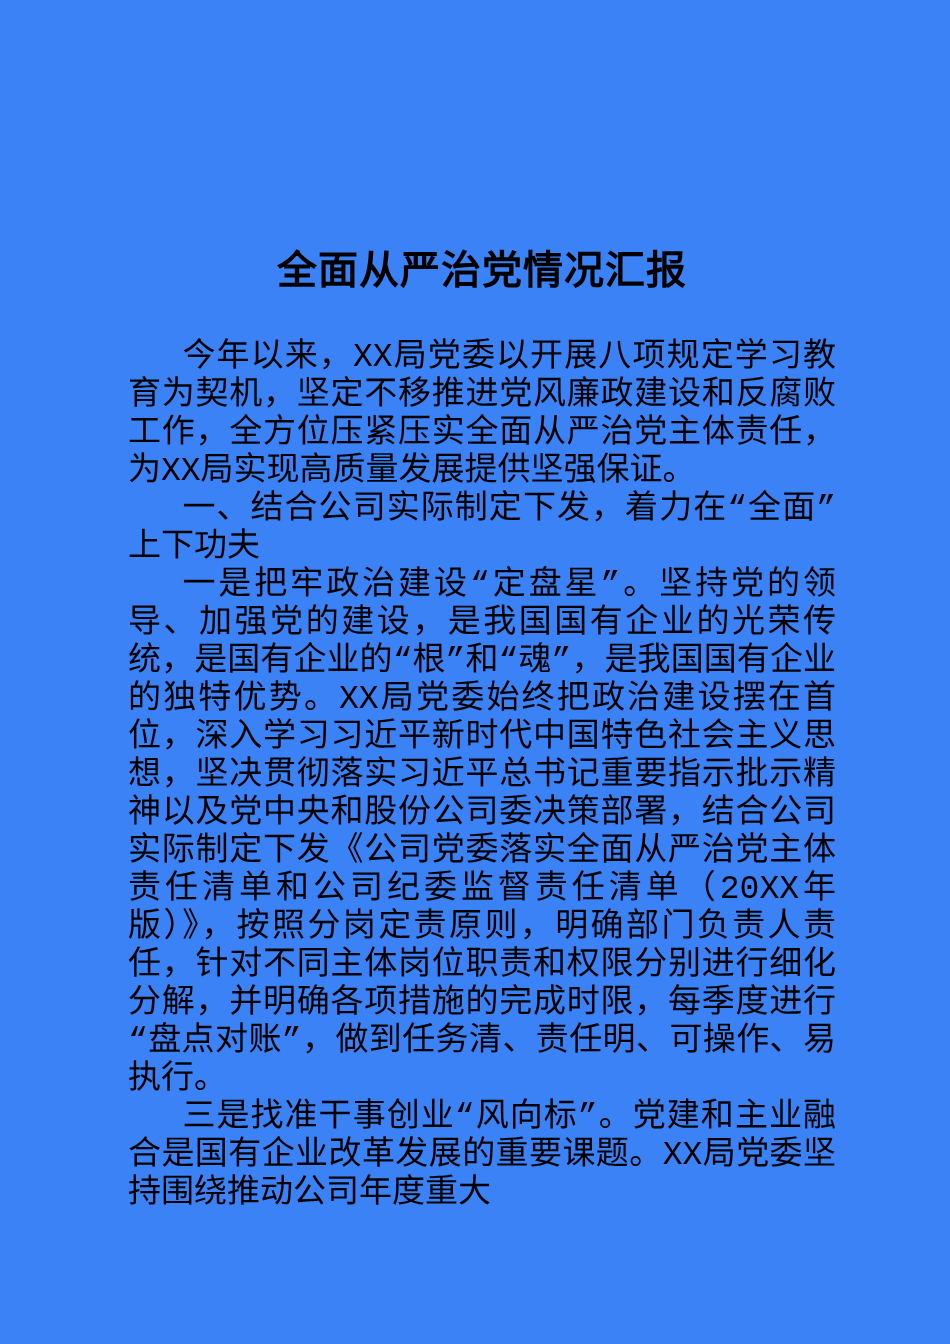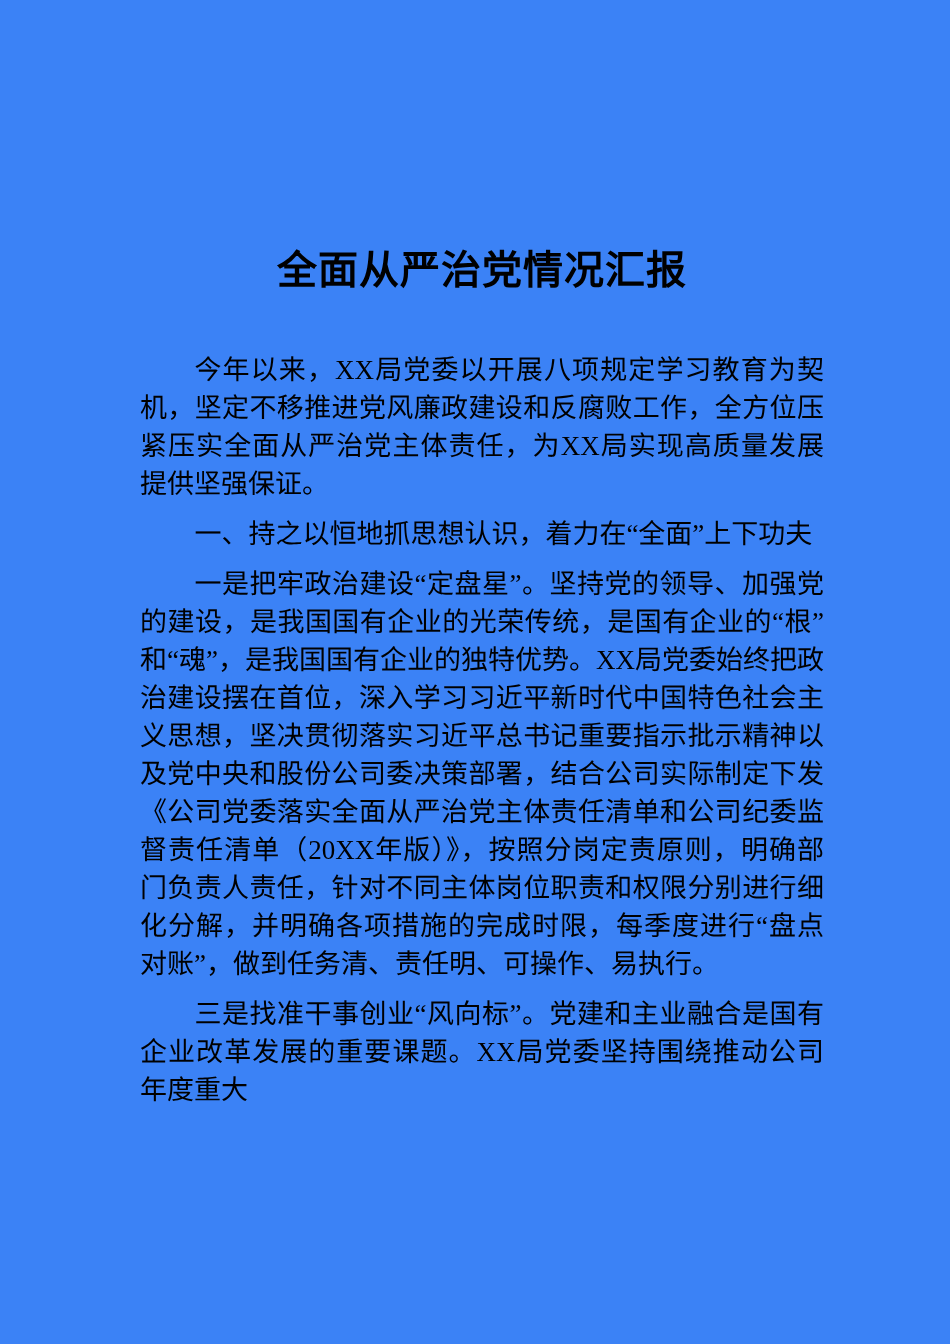--- a/index.html
+++ b/index.html
@@ -36,46 +36,46 @@
     margin: 0;
     padding-top: 248px;
     white-space: nowrap;
   }
 
   .para-block {
     padding-top: 47px;
   }
 
   p.para {
-    font-family: Liberation Serif, serif;
-    font-size: 27px;
+    font-family: Liberation Mono, monospace;
+    font-size: 33px;
     line-height: 38px;
     color: #000000;
-    margin: 12px;
+    margin: 0;
     text-align: justify;
     text-justify: inter-ideograph;
     text-indent: 54.4px;
     letter-spacing: 0px;
     word-break: break-all;
   }
 </style>
 </head>
 <body>
 
 <div class="page">
 
   <div class="doc-body">
 
     <h1 class="doc-title">全面从严治党情况汇报</h1>
 
     <div class="para-block">
 
       <p class="para">今年以来，XX局党委以开展八项规定学习教育为契机，坚定不移推进党风廉政建设和反腐败工作，全方位压紧压实全面从严治党主体责任，为XX局实现高质量发展提供坚强保证。</p>
 
-      <p class="para">一、持之以恒地抓思想认识，着力在“全面”上下功夫</p>
+      <p class="para">一、结合公司实际制定下发，着力在“全面”上下功夫</p>
 
       <p class="para">一是把牢政治建设“定盘星”。坚持党的领导、加强党的建设，是我国国有企业的光荣传统，是国有企业的“根”和“魂”，是我国国有企业的独特优势。XX局党委始终把政治建设摆在首位，深入学习习近平新时代中国特色社会主义思想，坚决贯彻落实习近平总书记重要指示批示精神以及党中央和股份公司委决策部署，结合公司实际制定下发《公司党委落实全面从严治党主体责任清单和公司纪委监督责任清单（20XX年版）》，按照分岗定责原则，明确部门负责人责任，针对不同主体岗位职责和权限分别进行细化分解，并明确各项措施的完成时限，每季度进行“盘点对账”，做到任务清、责任明、可操作、易执行。</p>
 
 
       <p class="para">三是找准干事创业“风向标”。党建和主业融合是国有企业改革发展的重要课题。XX局党委坚持围绕推动公司年度重大</p>
 
     </div>
   </div>
 </div>
 

